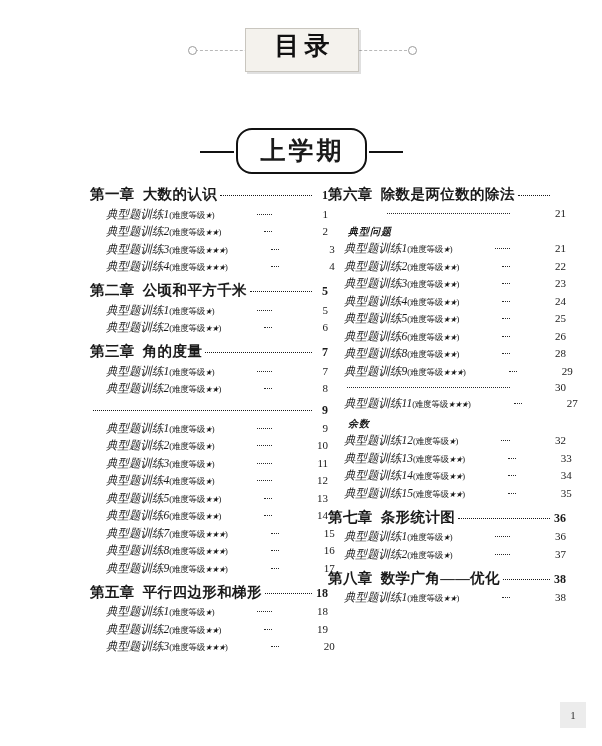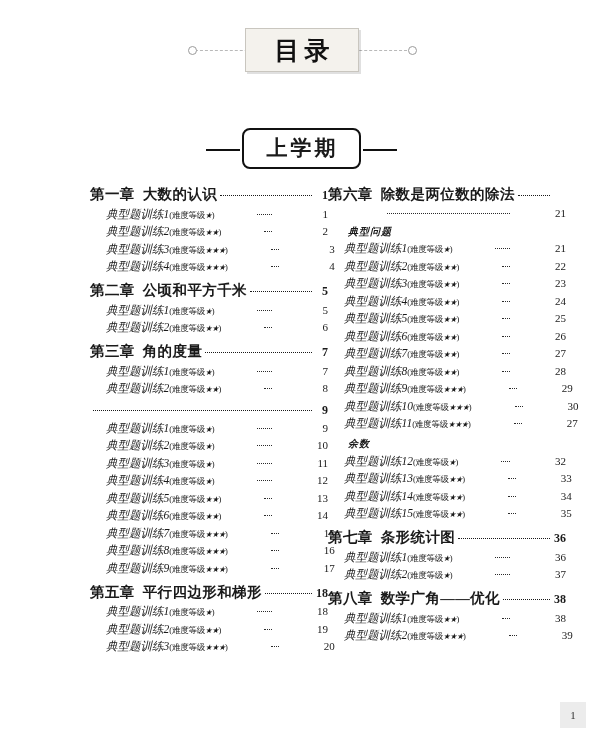--- a/index.html
+++ b/index.html
@@ -41,21 +41,21 @@
   .title-plate {
     position: absolute;
     left: 245px;
     top: 28px;
     width: 112px;
     height: 42px;
     background: #f4f2ed;
     border: 1px solid #c9c6bf;
     box-shadow: 2px 2px 0 rgba(0,0,0,0.12);
     display: flex;
-    align-items: center;
+    align-items: flex-start;
     justify-content: center;
   }
   .title-plate span {
     font-size: 25px;
     font-weight: bold;
     letter-spacing: 5px;
     color: #111;
     text-indent: 5px;
   }
 
@@ -65,23 +65,23 @@
     left: 0;
     top: 128px;
     width: 602px;
     text-align: center;
   }
   .term-chip {
     display: inline-block;
     position: relative;
     padding: 4px 20px 5px 20px;
     border: 2px solid #111;
-    border-radius: 8px;
+    border-radius: 16px;
     background: #fff;
-    font-size: 21px;
+    font-size: 25px;
     font-weight: bold;
     letter-spacing: 3px;
     text-indent: 3px;
   }
   .term-chip::before,
   .term-chip::after {
     content: "";
     position: absolute;
     top: 50%;
     width: 34px;
@@ -372,44 +372,38 @@
         <span class="label"><span>典型题训练5</span><span class="diff">(难度等级</span><span class="stars">★★</span><span class="diff">)</span></span>
         <span class="dots"></span>
         <span class="page">25</span>
       </div>
       <div class="entry item">
         <span class="label"><span>典型题训练6</span><span class="diff">(难度等级</span><span class="stars">★★</span><span class="diff">)</span></span>
         <span class="dots"></span>
         <span class="page">26</span>
       </div>
       <div class="entry item">
-        <span class="label"><span>典型题训练7</span><span class="diff">(难度等级</span><span class="stars">★★</span><span class="diff">)</span></span>
+        <span class="label"><span>典型题训练8</span><span class="diff">(难度等级</span><span class="stars">★★</span><span class="diff">)</span></span>
+        <span class="dots"></span>
+        <span class="page">28</span>
+      </div>
+      <div class="entry item">
+        <span class="label"><span>典型题训练9</span><span class="diff">(难度等级</span><span class="stars">★★★</span><span class="diff">)</span></span>
+        <span class="dots"></span>
+        <span class="page">29</span>
+      </div>
+      <div class="entry item">
+        <span class="dots"></span>
+        <span class="page">30</span>
+      </div>
+      <div class="entry item">
+        <span class="label"><span>典型题训练11</span><span class="diff">(难度等级</span><span class="stars">★★★</span><span class="diff">)</span></span>
         <span class="dots"></span>
         <span class="page">27</span>
       </div>
-      <div class="entry item">
-        <span class="label"><span>典型题训练8</span><span class="diff">(难度等级</span><span class="stars">★★</span><span class="diff">)</span></span>
-        <span class="dots"></span>
-        <span class="page">28</span>
-      </div>
-      <div class="entry item">
-        <span class="label"><span>典型题训练9</span><span class="diff">(难度等级</span><span class="stars">★★★</span><span class="diff">)</span></span>
-        <span class="dots"></span>
-        <span class="page">29</span>
-      </div>
-      <div class="entry item">
-        <span class="label"><span>典型题训练10</span><span class="diff">(难度等级</span><span class="stars">★★★</span><span class="diff">)</span></span>
-        <span class="dots"></span>
-        <span class="page">30</span>
-      </div>
-      <div class="entry item">
-        <span class="label"><span>典型题训练11</span><span class="diff">(难度等级</span><span class="stars">★★★</span><span class="diff">)</span></span>
-        <span class="dots"></span>
-        <span class="page">27</span>
-      </div>
       <div class="subhead">余数</div>
       <div class="entry item">
         <span class="label"><span>典型题训练12</span><span class="diff">(难度等级</span><span class="stars">★</span><span class="diff">)</span></span>
         <span class="dots"></span>
         <span class="page">32</span>
       </div>
       <div class="entry item">
         <span class="label"><span>典型题训练13</span><span class="diff">(难度等级</span><span class="stars">★★</span><span class="diff">)</span></span>
         <span class="dots"></span>
         <span class="page">33</span>
@@ -441,24 +435,19 @@
       </div>
       <div class="entry chapter">
         <span class="label"><span class="num">第八章</span><span>数学广角——优化</span></span>
         <span class="dots"></span>
         <span class="page">38</span>
       </div>
       <div class="entry item">
         <span class="label"><span>典型题训练1</span><span class="diff">(难度等级</span><span class="stars">★★</span><span class="diff">)</span></span>
         <span class="dots"></span>
         <span class="page">38</span>
-      </div>
-      <div class="entry item">
-        <span class="label"><span>典型题训练2</span><span class="diff">(难度等级</span><span class="stars">★★★</span><span class="diff">)</span></span>
-        <span class="dots"></span>
-        <span class="page">39</span>
       </div>
     </div>
 </div>
 
 <div class="page-num">
   <span>1</span>
 </div>
 
 </body></html>

